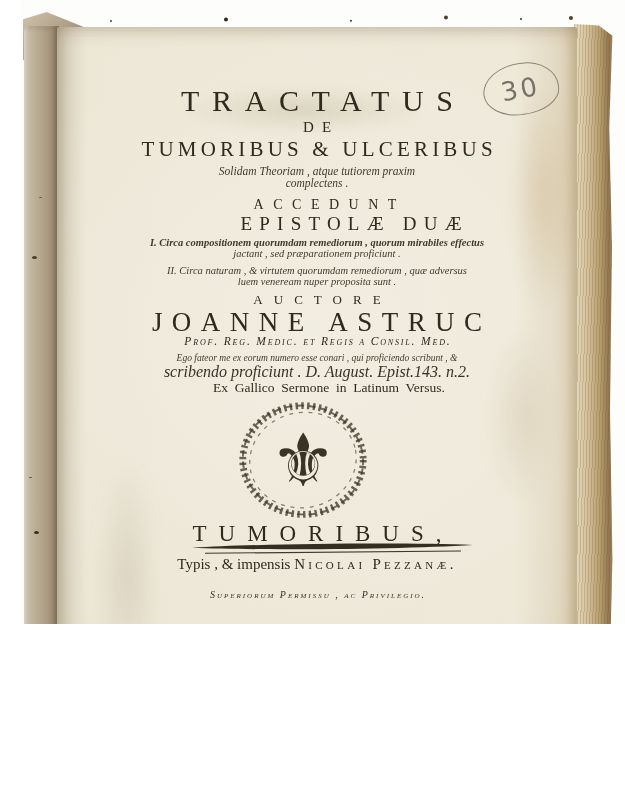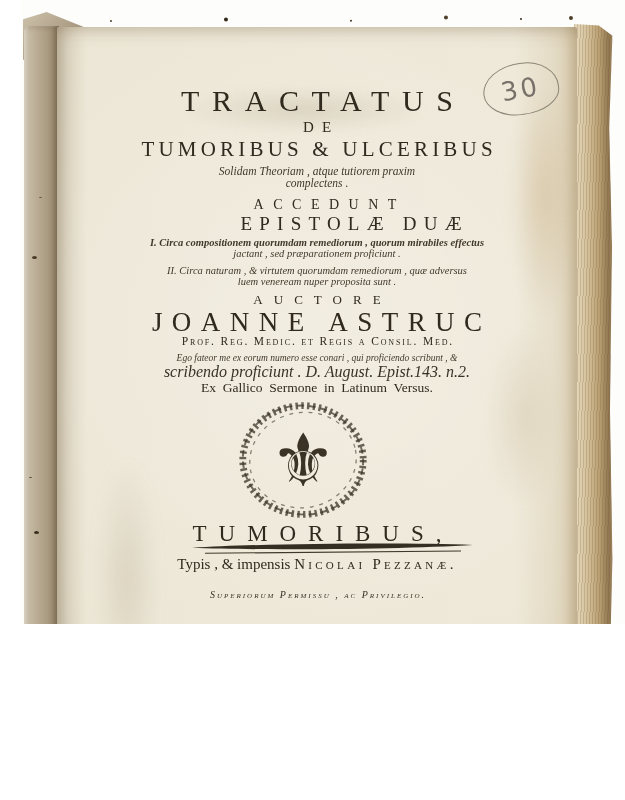--- a/index.html
+++ b/index.html
@@ -65,24 +65,24 @@
   .t-sub1   {top:138px;font-size:11.5px;font-style:italic;color:#42392a;}
   .t-sub2   {top:150px;font-size:11.5px;font-style:italic;color:#42392a;}
   .t-acc    {top:170px;font-size:14px;letter-spacing:.68em;text-indent:.68em;padding-left:8px;}
   .t-epi    {top:186px;font-size:19px;letter-spacing:.38em;text-indent:.38em;padding-left:34px;}
   .t-e1a    {top:210px;font-size:10.5px;font-style:italic;color:#42392a;font-weight:bold;}
   .t-e1b    {top:221px;font-size:10.5px;font-style:italic;color:#42392a;}
   .t-e2a    {top:238px;font-size:10.5px;font-style:italic;color:#42392a;}
   .t-e2b    {top:249px;font-size:10.5px;font-style:italic;color:#42392a;}
   .t-auct   {top:265px;font-size:13px;letter-spacing:.85em;text-indent:.85em;}
   .t-author {top:280px;font-size:27px;letter-spacing:.35em;text-indent:.35em;}
-  .t-prof   {top:308px;font-size:11.5px;font-variant:small-caps;letter-spacing:.16em;text-indent:.16em;}
+  .t-prof   {top:308px;font-size:11.5px;font-variant:small-caps;letter-spacing:.16em;text-indent:.16em;font-style:italic;}
   .t-ego1   {top:326px;font-size:9.5px;font-style:italic;color:#42392a;}
   .t-ego2   {top:336px;font-size:16px;font-style:italic;color:#3a3226;}
-  .t-gall   {top:353px;font-size:13.5px;word-spacing:.25em;}
+  .t-gall   {top:353px;font-size:13.5px;word-spacing:.25em;padding-left:12px;}
   .t-ven    {top:494px;font-size:23px;letter-spacing:.52em;text-indent:.52em;}
   .t-typ    {top:529px;font-size:15px;}
   .t-typ .sc{font-variant:small-caps;letter-spacing:.22em;}
   .t-date   {top:549px;font-size:12px;letter-spacing:.32em;text-indent:.32em;}
   .t-priv   {top:562px;font-size:10px;font-style:italic;font-variant:small-caps;letter-spacing:.20em;text-indent:.20em;color:#3a3226;}
 
   .ornament{position:absolute;left:178px;top:372px;}
   .rule-wrap{position:absolute;left:132px;top:515px;transform:rotate(-.5deg);}
 
   

